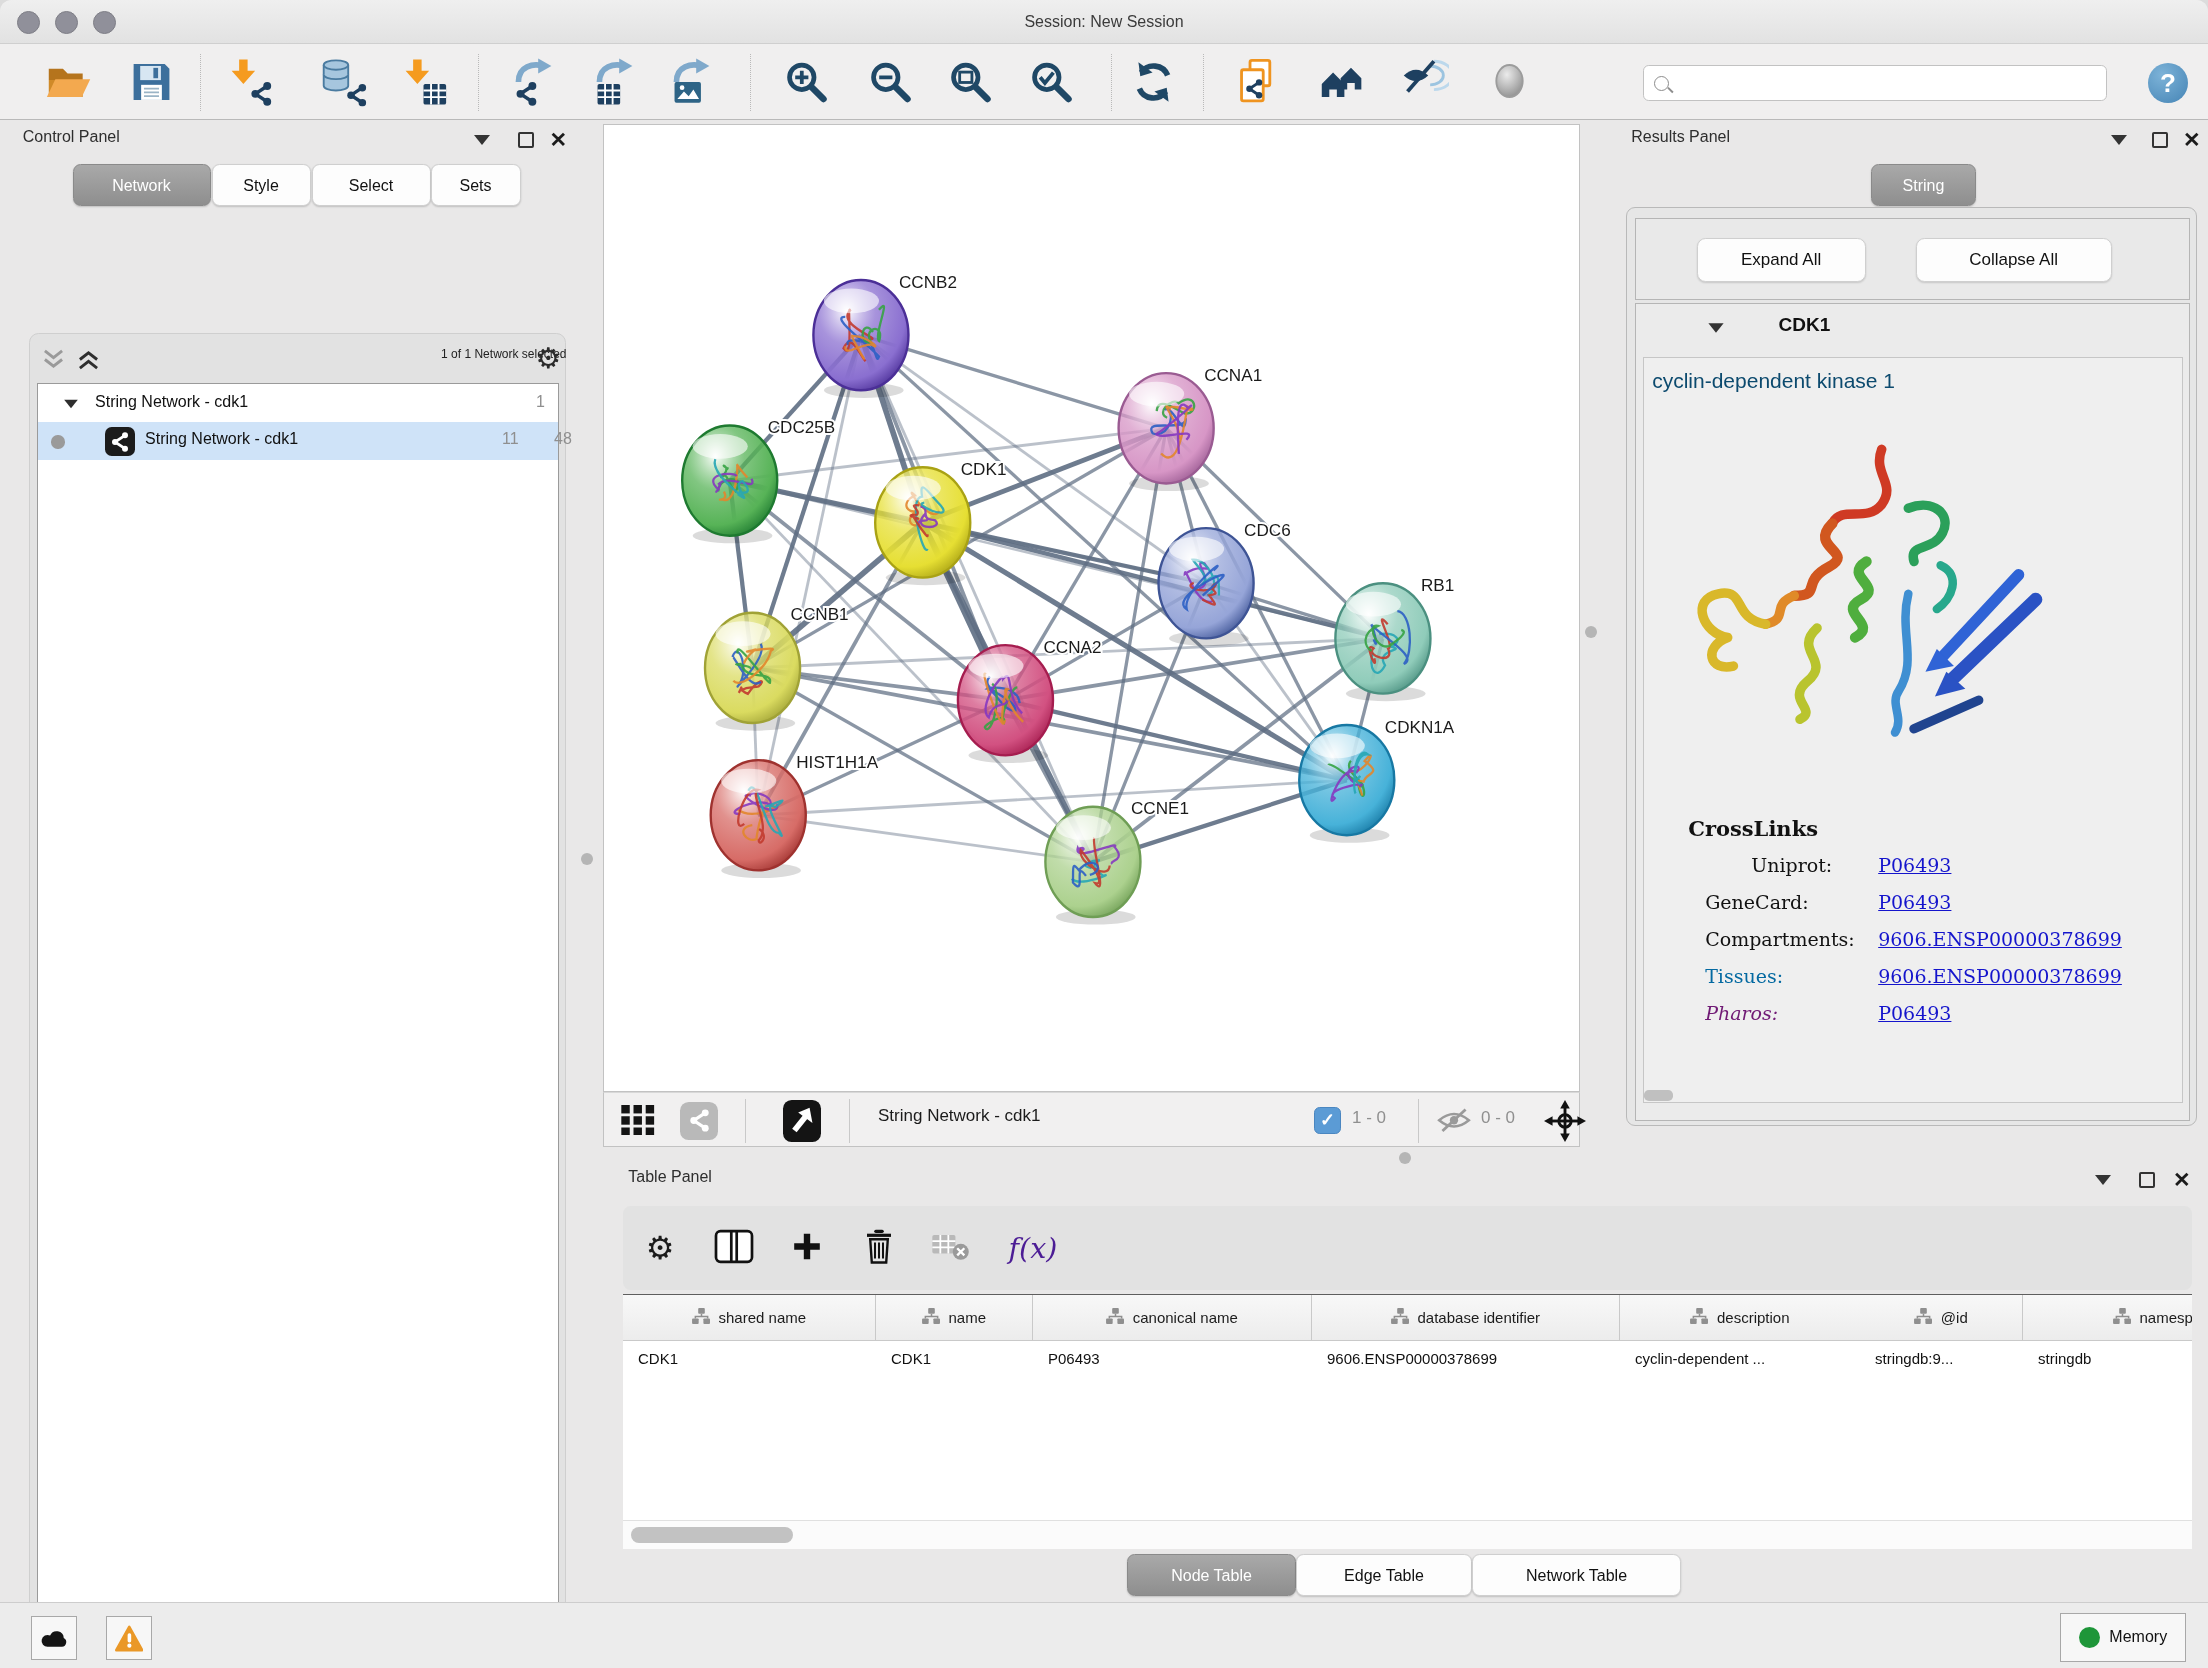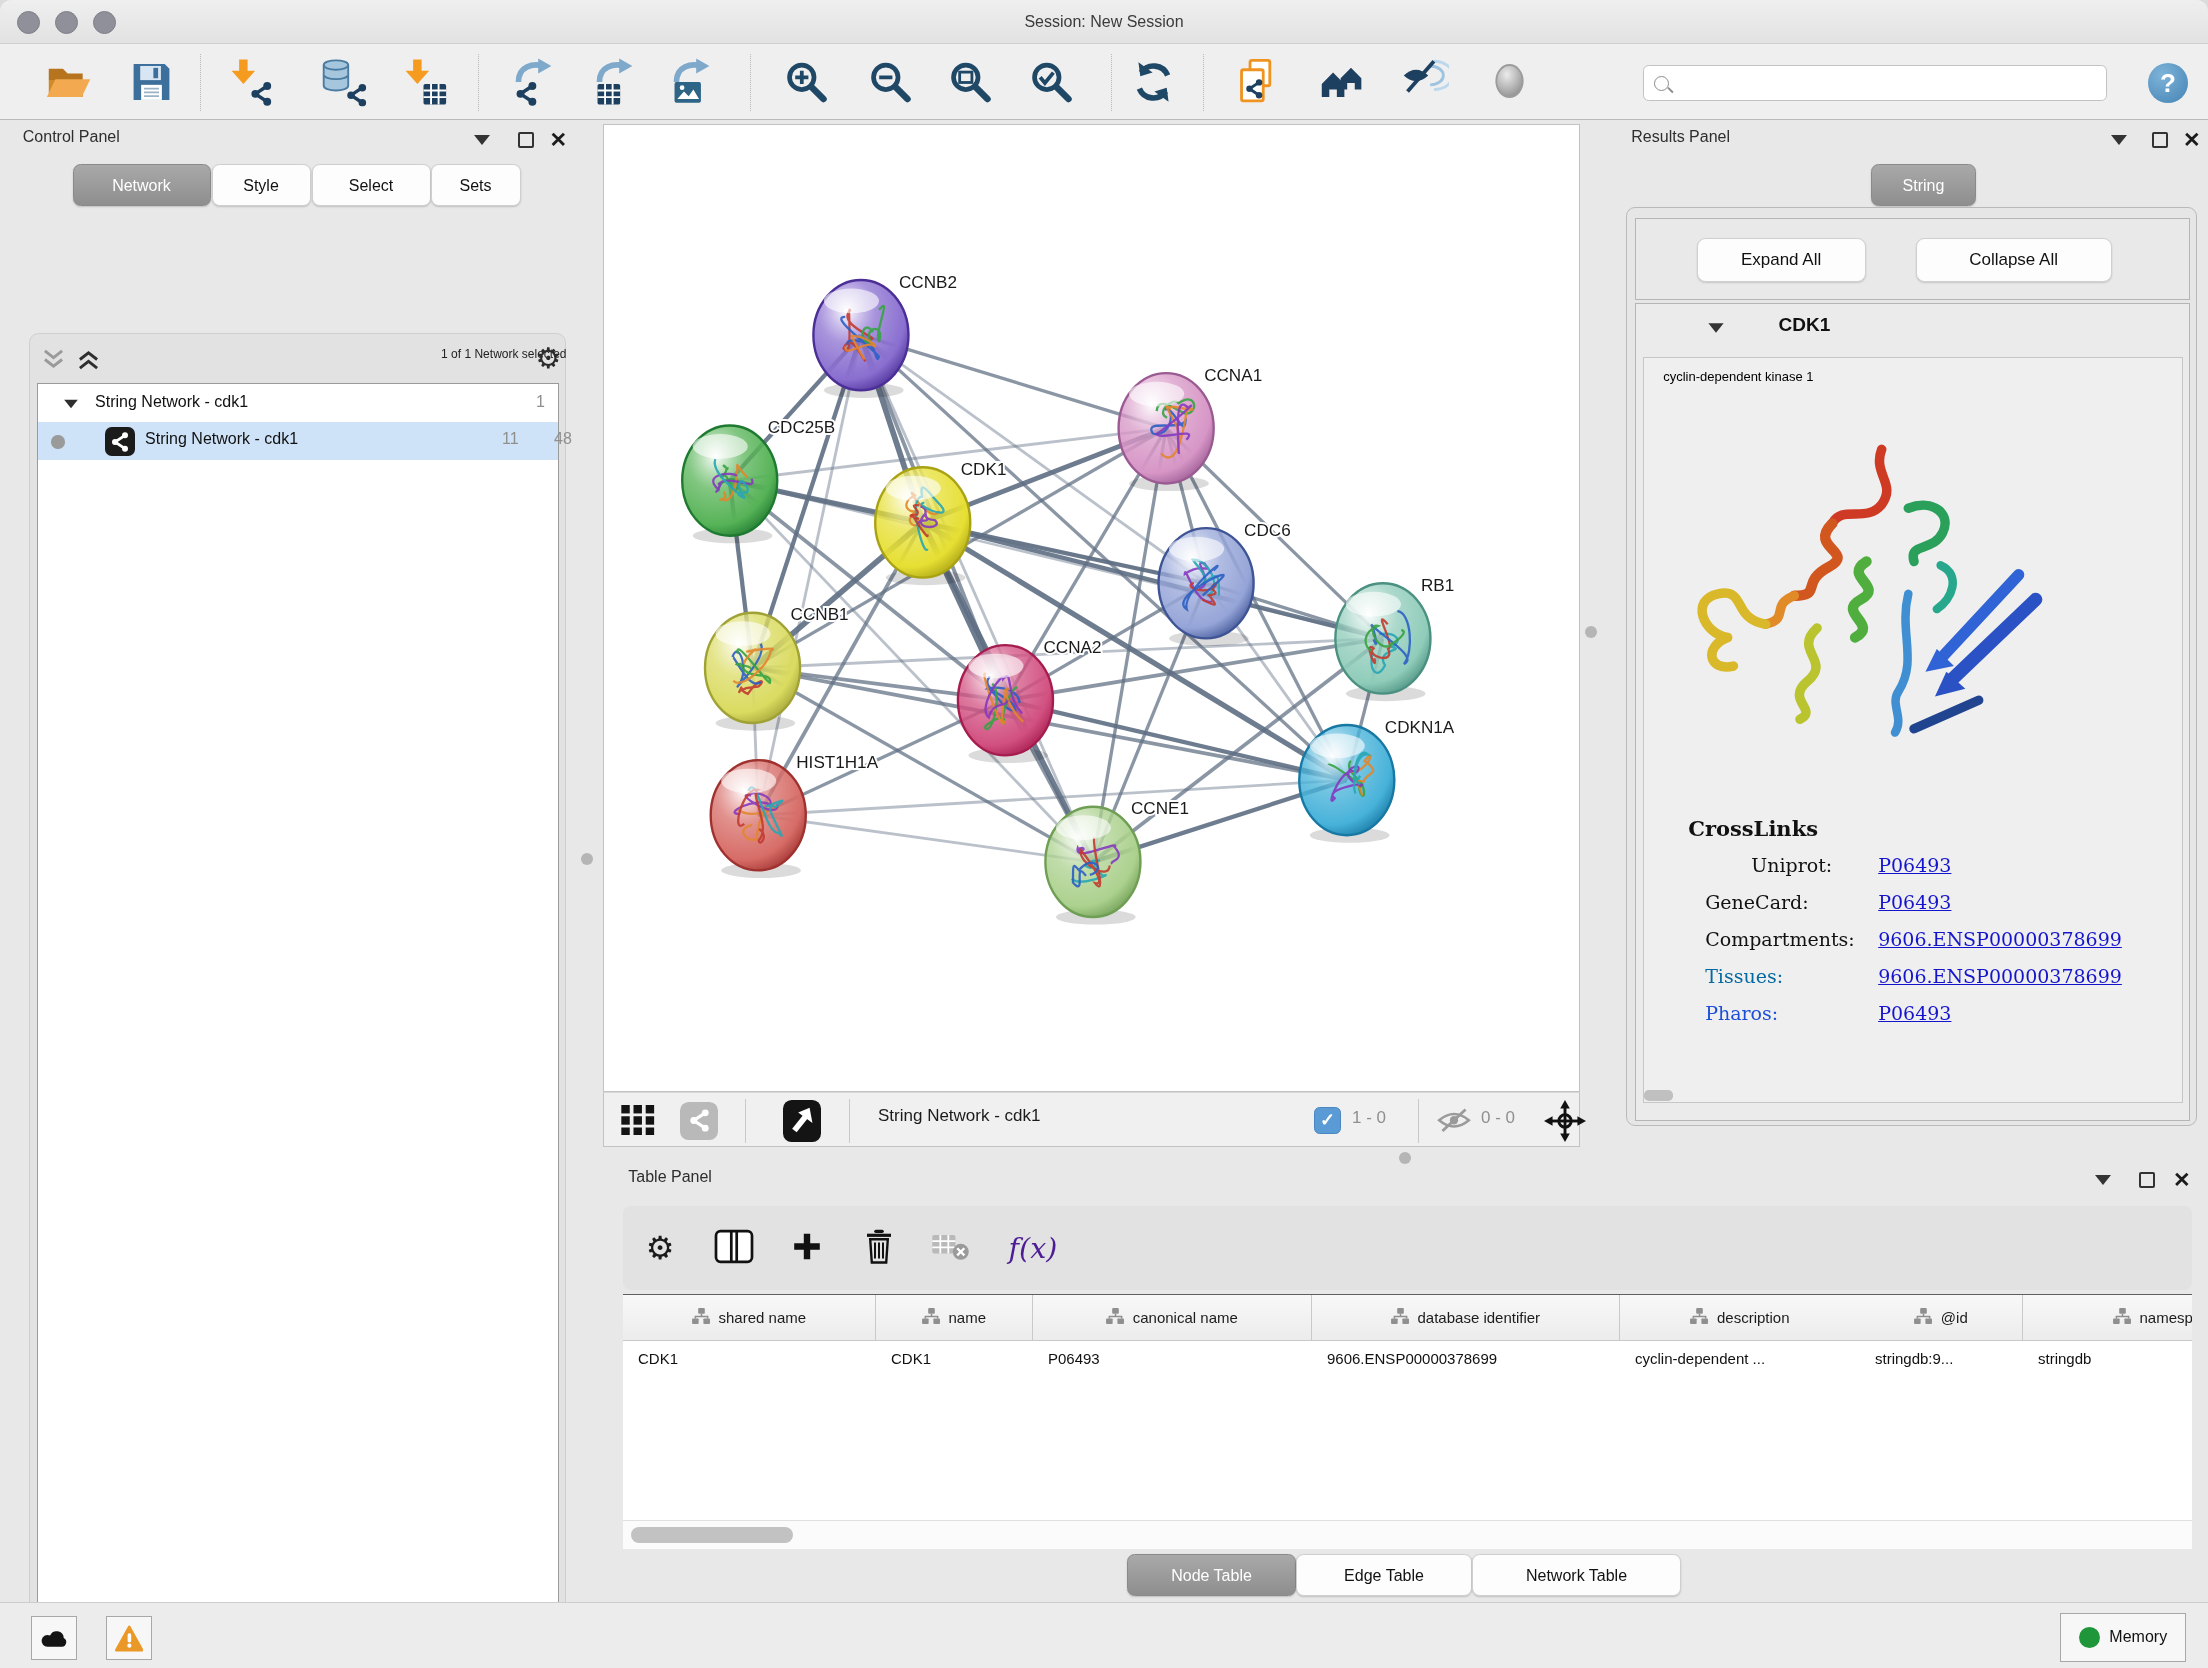--- a/index.html
+++ b/index.html
@@ -646,21 +646,21 @@
   </div>
   <div id="rp-outer">
     <div id="rp-buttons">
       <div class="rpbtn" style="left:61px;width:169px">Expand All</div>
       <div class="rpbtn" style="left:280px;width:196px">Collapse All</div>
     </div>
     <div id="rp-content">
       <div class="abs pbtn-tri" style="left:72px;top:19px;transform:scale(.95)"></div>
       <div class="abs" style="left:143px;top:9.5px;font-size:19px;font-weight:bold;color:#111">CDK1</div>
       <div id="rp-card">
-        <div class="abs" style="left:19px;top:11.4px;font-size:13px;color:#000000">cyclin-dependent kinase 1</div>
+        <div class="abs" style="left:8px;top:11.4px;font-size:21px;color:#0c4a6e">cyclin-dependent kinase 1</div>
         <svg class="abs" style="left:21px;top:74px" width="384" height="335" viewBox="0 0 404 352">
           <g fill="none" stroke-linecap="round" stroke-linejoin="round">
             <path d="M228 18 C218 44 244 54 228 76 C212 96 186 76 176 96" stroke="#cf3a24" stroke-width="10"></path>
             <path d="M176 96 C150 122 202 126 172 142 C142 158 166 172 136 172" stroke="#d1571f" stroke-width="11"></path>
             <path d="M136 172 C110 182 132 196 106 202" stroke="#e08a28" stroke-width="10"></path>
             <path d="M106 202 C70 196 86 164 56 170 C26 176 40 212 66 216 C40 226 46 252 72 246" stroke="#d9b82a" stroke-width="10"></path>
             <path d="M160 206 C134 230 176 240 150 262 C126 282 162 292 142 302" stroke="#b9c42e" stroke-width="10"></path>
             <path d="M212 136 C186 152 232 162 206 176 C180 190 226 202 200 216" stroke="#4fae3e" stroke-width="11"></path>
             <path d="M256 80 C282 70 302 86 292 106 C282 126 256 116 262 136" stroke="#2ba05a" stroke-width="10"></path>
             <path d="M290 140 C312 150 302 176 286 186" stroke="#27a88c" stroke-width="9"></path>
@@ -684,21 +684,21 @@
             </div>
             <div class="serif" style="display: flex; margin-bottom: 15px; font-size: 19px;">
               <span style="width: 173px; color: rgb(17, 17, 17);">Compartments:</span>
               <a class="xlink" style="color: rgb(20, 20, 204);">9606.ENSP00000378699</a>
             </div>
             <div class="serif" style="display: flex; margin-bottom: 15px; font-size: 19px;">
               <span style="width: 173px; color: #0369a1;">Tissues:</span>
               <a class="xlink" style="color: rgb(20, 20, 204);">9606.ENSP00000378699</a>
             </div>
             <div class="serif" style="display: flex; margin-bottom: 15px; font-size: 19px;">
-              <span style="width: 173px; color: #1d4ed8;">Pharos:</span>
+              <span style="width: 173px; color: #701a75; font-style: italic;">Pharos:</span>
               <a class="xlink" style="color: rgb(20, 20, 204);">P06493</a>
             </div>
           </div>
         <div class="abs" style="left:0px;top:732px;width:28.5px;height:10.5px;background:#c0c0c0;border-radius:4.8px"></div>
       </div>
     </div>
   </div>
 
   <div class="abs" style="left:615px;top:1162px;width:1584px;height:439px">
     <div class="abs ptitle" style="left:13.3px;top:5.7px">Table Panel</div>

